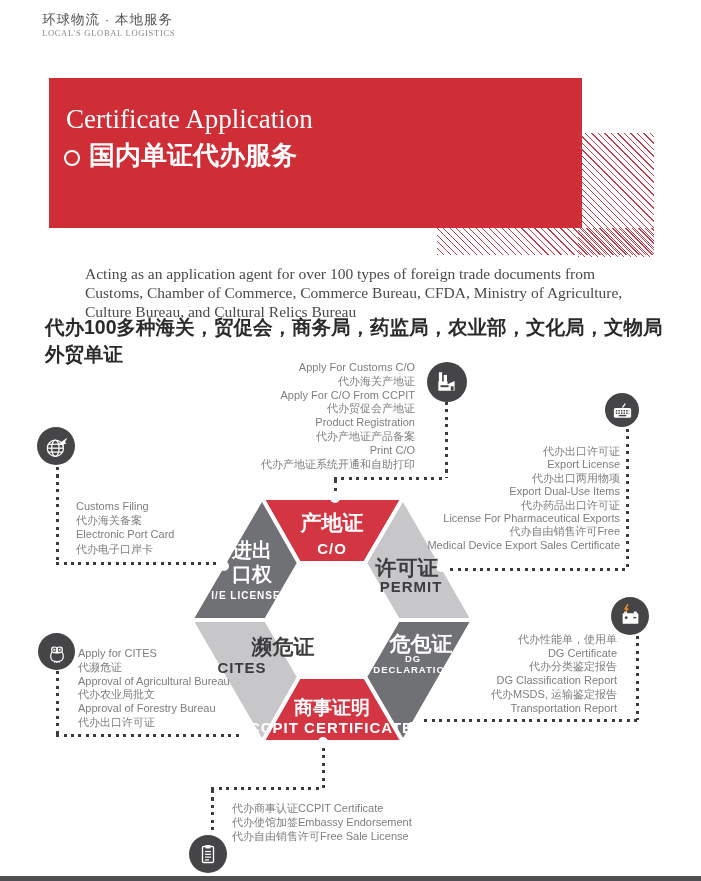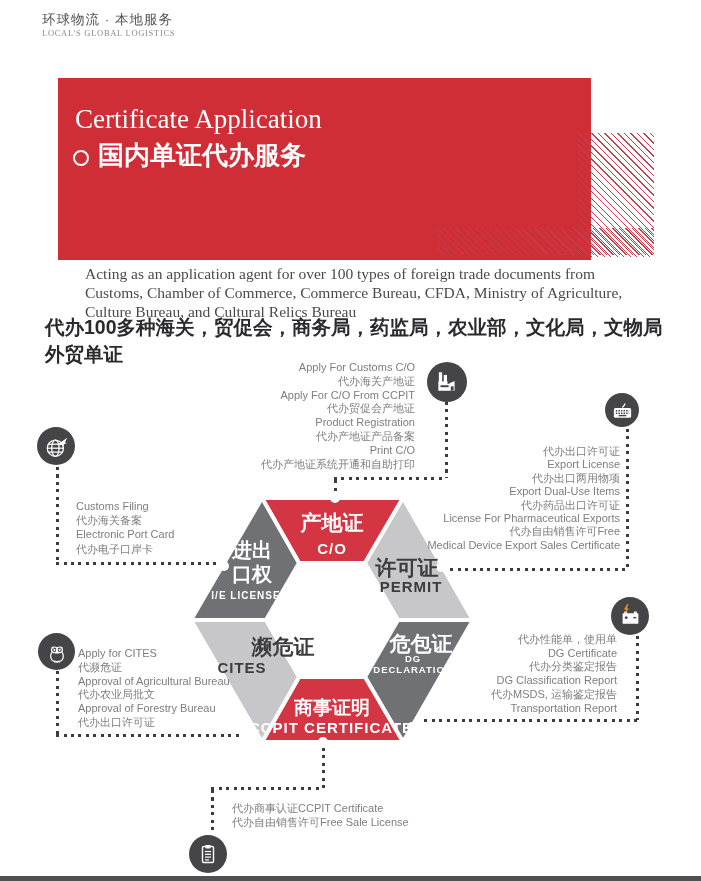--- a/index.html
+++ b/index.html
@@ -6,21 +6,21 @@
   body{width:701px;height:881px;position:relative;background:#ffffff;overflow:hidden;
        font-family:"Liberation Sans","DejaVu Sans",sans-serif;}
   .abs{position:absolute;}
 
   
   .brand-cn{left:42px;top:11px;font-size:13.5px;letter-spacing:1px;color:#535355;}
   .brand-en{left:42px;top:28px;font-family:"Liberation Serif","DejaVu Serif",serif;
             font-size:8.5px;letter-spacing:.7px;color:#8a8a8c;}
 
   
-  .banner{left:58px;top:78px;width:533px;height:182px;background:#cf2e37;}
+  .banner{left:49px;top:78px;width:533px;height:150px;background:#cf2e37;}
   .banner-en{position:absolute;left:17px;top:26px;color:#fff;
              font-family:"Liberation Serif","DejaVu Serif",serif;font-size:27px;}
   .banner-cn{position:absolute;left:15px;top:60px;color:#fff;font-size:26px;font-weight:bold;
              display:flex;align-items:center;}
   .bullet{display:inline-block;width:12px;height:12px;border:2px solid #fff;border-radius:50%;
           margin:4px 9px 0 0;flex:0 0 auto;}
 
   
   .hatch{background:repeating-linear-gradient(45deg,#c2404d 0,#c2404d 1px,transparent 1px,transparent 4.6px);}
   .hatch-a{left:578px;top:133px;width:76px;height:124px;}
@@ -260,16 +260,17 @@
 <div class="abs callout-list dg-list">
   <div class="cl">代办性能单，使用单</div>
   <div class="cl">DG Certificate</div>
   <div class="cl">代办分类鉴定报告</div>
   <div class="cl">DG Classification Report</div>
   <div class="cl">代办MSDS, 运输鉴定报告</div>
   <div class="cl">Transportation Report</div>
 </div>
 <div class="abs callout-list ccpit-list">
   <div class="cl">代办商事认证CCPIT Certificate</div>
+  <div class="cl">代办使馆加签Embassy Endorsement</div>
   <div class="cl">代办自由销售许可Free Sale License</div>
 </div>
 
 <div class="abs footer-bar"></div>
 
 </body></html>

